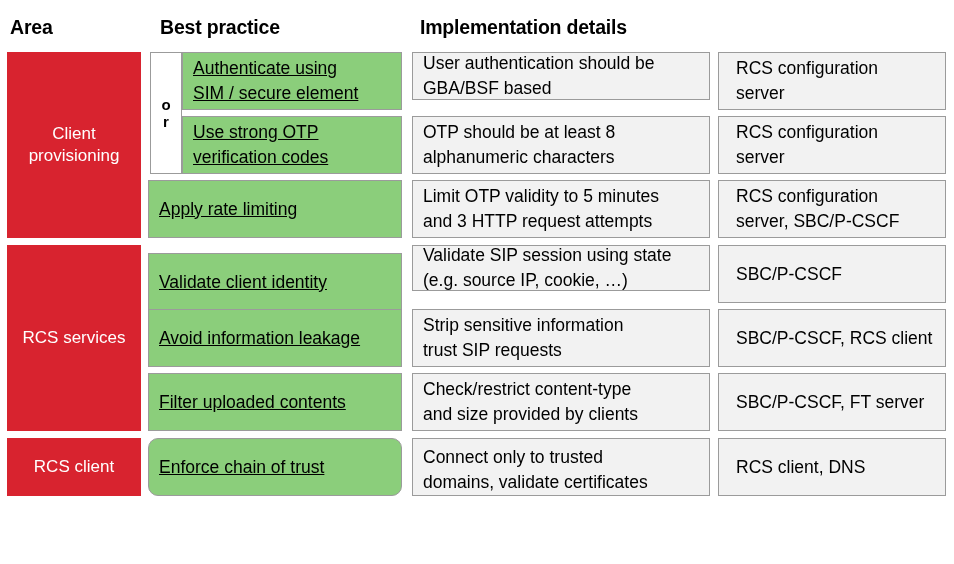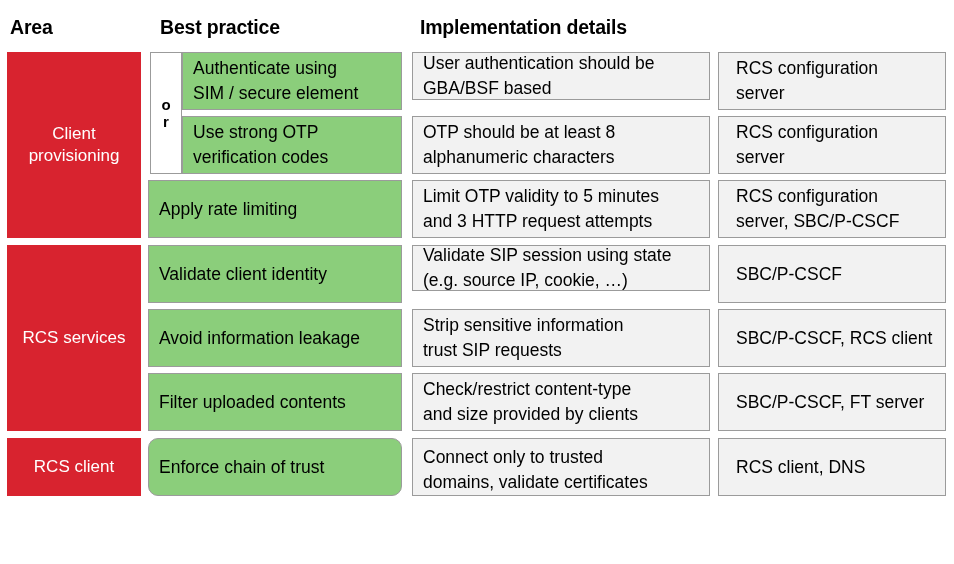--- a/index.html
+++ b/index.html
@@ -97,21 +97,21 @@
     font-size: 17.5px;
     line-height: 25px;
     color: #000;
     padding: 0 10px;
   }
   .cell .txt {
     display: block;
     white-space: pre-line;
   }
 
-  .cell.green { background: #8BCE7B; }
+  .cell.green { background: #8BCE7B; text-decoration: underline; }
   .cell.grey  { background: #F2F2F2; }
 
   
   .c-practice-indent { left: 182px; width: 220px; }
   .c-practice        { left: 148px; width: 254px; }
   .c-impl            { left: 412px; width: 298px; }
   .c-affected        { left: 718px; width: 228px; padding-left: 17px; }
 </style>
 </head>
 <body>
@@ -168,21 +168,21 @@
         </div>
         <div class="cell grey c-affected" style="top: 128px; height: 58px;">
           <span class="txt">RCS configuration
 server, SBC/P-CSCF</span>
         </div>
       </div>
       <div class="section" style="top: 245px; height: 186px;">
         <div class="area-cell" style="height: 186px;">
           <span class="txt" style="white-space: pre-line;">RCS services</span>
         </div>
-        <div class="cell green c-practice" style="top: 0px; height: 58px;">
+        <div class="cell green c-practice" style="top: 8px; height: 58px;">
           <span class="txt">Validate client identity</span>
         </div>
         <div class="cell grey c-impl" style="top: 0px; height: 46px;">
           <span class="txt">Validate SIP session using state
 (e.g. source IP, cookie, …)</span>
         </div>
         <div class="cell grey c-affected" style="top: 0px; height: 58px;">
           <span class="txt">SBC/P-CSCF</span>
         </div>
         <div class="cell green c-practice" style="top: 64px; height: 58px;">

